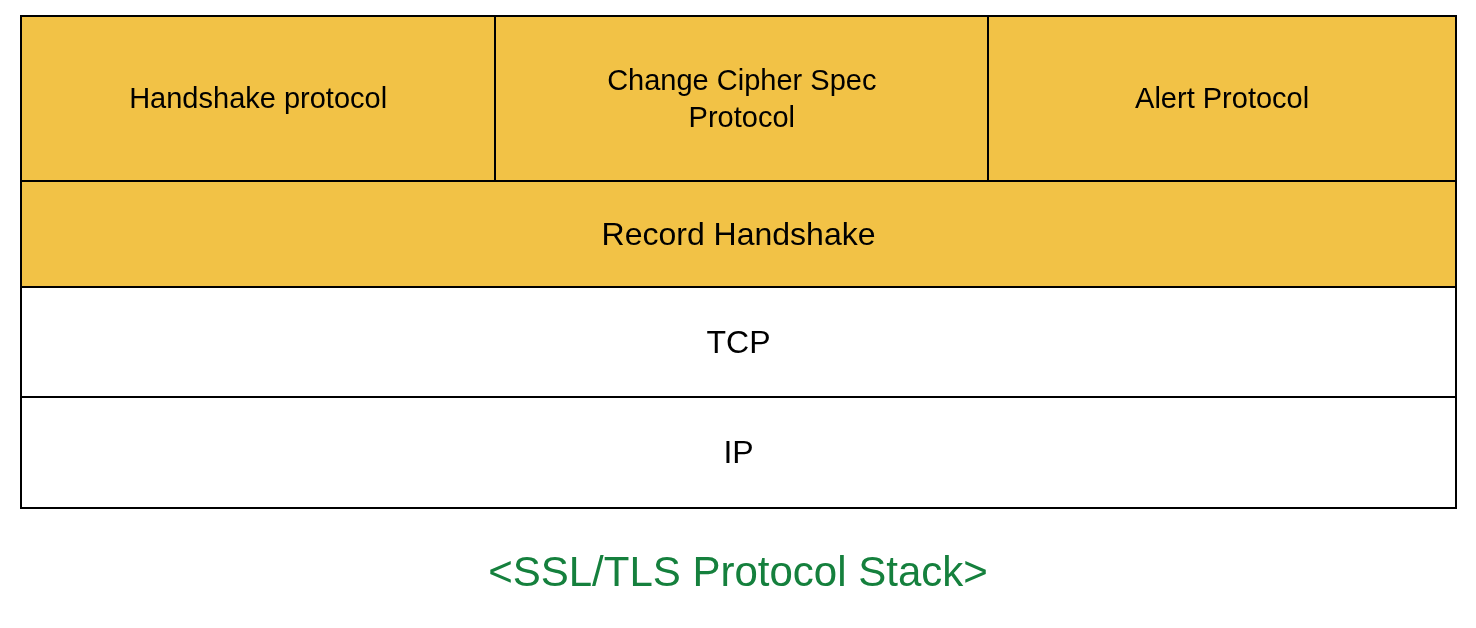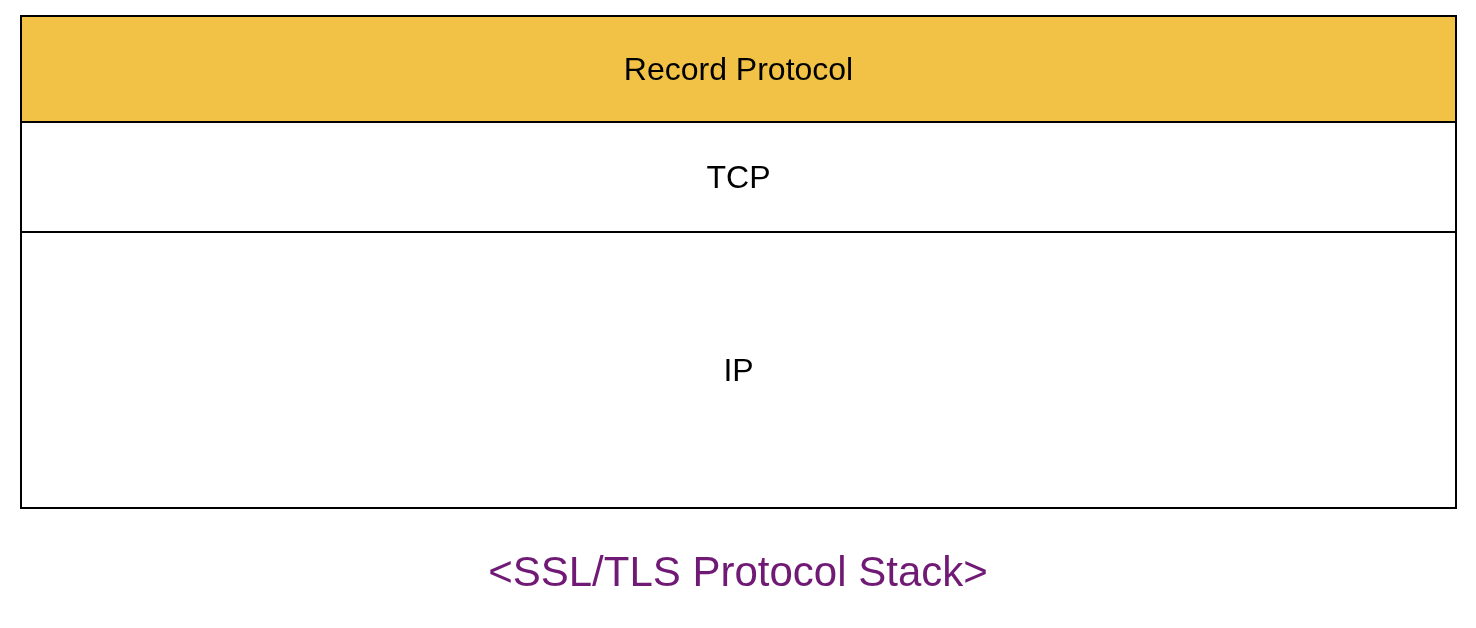--- a/index.html
+++ b/index.html
@@ -67,34 +67,45 @@
     line-height: 1.2;
     color: #000000;
   }
   .caption {
     position: absolute;
     left: 0;
     top: 548px;
     width: 1476px;
     text-align: center;
     font-size: 42px;
-    color: #701a75;
+    color: #15803d;
   }
 </style>
 </head>
 <body>
 
 <div class="canvas">
 
   <div class="stack-table">
 
+    <div class="row row-top bordered">
+      <div class="cell fill-gold v-divider col-1">
+        <span class="cell-label">Handshake protocol</span>
+      </div>
+      <div class="cell fill-gold v-divider col-2">
+        <span class="cell-label constrain">Change Cipher Spec Protocol</span>
+      </div>
+      <div class="cell fill-gold col-3">
+        <span class="cell-label">Alert Protocol</span>
+      </div>
+    </div>
 
     <div class="row row-record bordered">
       <div class="cell fill-gold col-full" style="flex:1 1 auto;">
-        <span class="layer-label">Record Protocol</span>
+        <span class="layer-label">Record Handshake</span>
       </div>
     </div>
 
     <div class="row row-tcp bordered">
       <div class="cell fill-white" style="flex:1 1 auto;">
         <span class="layer-label">TCP</span>
       </div>
     </div>
 
     <div class="row row-ip">

